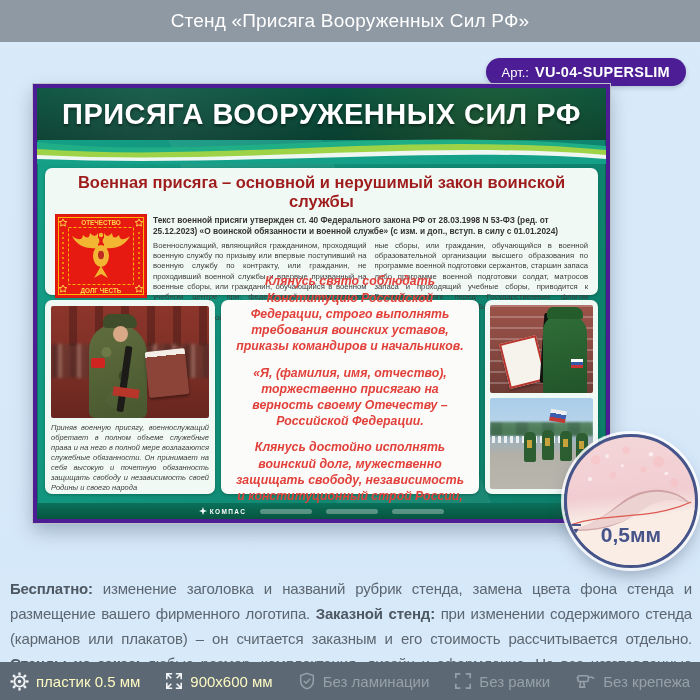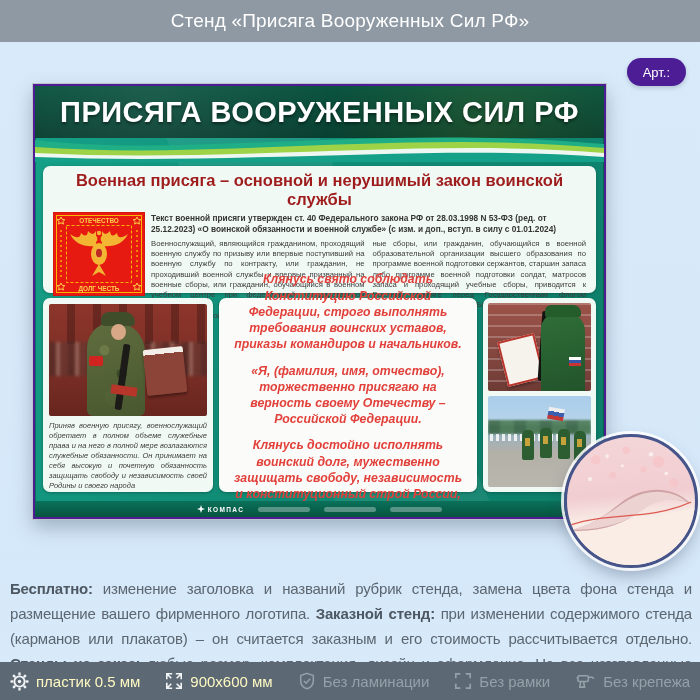--- a/index.html
+++ b/index.html
@@ -18,21 +18,21 @@
   .badge{
     position:absolute;right:14px;top:58px;height:28px;border-radius:15px;
     background:#4c1d95;color:#fff;display:flex;align-items:center;gap:6px;
     padding:0 16px;box-shadow:0 2px 4px rgba(60,75,90,.25);
   }
   .badge .lbl{font-size:13px;}
   .badge .code{font-size:14.5px;font-weight:bold;letter-spacing:.3px;}
   
   .stand{
     position:absolute;left:33px;top:84px;width:569px;height:431px;
-    border:2px solid #4c1d95;background:#22c55e;
+    border:4px solid #4c1d95;background:#22c55e;
     box-shadow:0 0 0 1px #bcc3c9,0 8px 18px rgba(70,90,110,.4);
   }
   .stand-inner{position:absolute;inset:0;overflow:hidden;
     background:linear-gradient(115deg,#15a189 0%,#108a74 55%,#0c7c67 100%);
     box-shadow:inset 0 0 0 1px rgba(0,40,30,.35);
   }
   .stand-inner::before{content:"";position:absolute;inset:0;
     background:linear-gradient(65deg,transparent 40%,rgba(255,255,255,.06) 40%,rgba(255,255,255,.06) 60%,transparent 60%);
   }
   .stand-head{
@@ -148,20 +148,21 @@
 </style>
 </head>
 <body>
 
 <div class="titlebar">
   <span>Стенд «Присяга Вооруженных Сил РФ»</span>
 </div>
 
 <div class="badge">
   <span class="lbl">Арт.:</span>
+  <span class="code">VU-04-SUPERSLIM</span>
 </div>
 
 <div class="stand">
   <div class="stand-inner">
 
     <div class="stand-head">
       <h1>ПРИСЯГА ВООРУЖЕННЫХ СИЛ РФ</h1>
     </div>
 
     <svg class="waves" viewBox="0 0 569 30" preserveAspectRatio="none">
@@ -285,20 +286,29 @@
         <circle cx="88" cy="18" r="2.4"></circle>
         <circle cx="104" cy="38" r="2"></circle>
       <circle cx="58" cy="30" r="1.6"></circle>
         <circle cx="24" cy="44" r="2.2"></circle>
     </g>
     <path d="M0 98 C34 84 70 92 134 74 L134 134 L0 134 Z" fill="#f9ede5"></path>
     <path d="M2 98 C30 92 44 78 60 66 C84 50 112 52 130 70 C110 62 92 64 78 76 C60 92 34 100 2 98 Z" fill="#cfa3a6"></path>
     <path d="M6 97 C32 90 48 76 64 66 C86 53 110 55 126 68 C108 63 94 66 80 76 C62 90 36 98 6 97 Z" fill="#ecd2d0"></path>
     <path d="M4 92 C44 78 86 88 130 68" fill="none" stroke="#de5a50" stroke-width="1.3"></path>
   </svg>
+  <div class="thick-label">
+    <svg width="15" height="26" viewBox="0 0 15 26">
+      <line x1="1" y1="2" x2="14" y2="2" stroke="#46548a" stroke-width="2.2"></line>
+      <path d="M7.5 13 L3.5 6 L11.5 6 Z" fill="#46548a"></path>
+      <path d="M7.5 15 L3.5 22 L11.5 22 Z" fill="#46548a"></path>
+      <line x1="1" y1="25" x2="14" y2="25" stroke="#46548a" stroke-width="2.2"></line>
+    </svg>
+    <span>0,5мм</span>
+  </div>
 </div>
 
 <p class="descr"><b>Бесплатно:</b><span> изменение заголовка и названий рубрик стенда, замена цвета фона стенда и размещение вашего фирменного логотипа. </span><b>Заказной стенд:</b><span> при изменении содержимого стенда (карманов или плакатов) – он считается заказным и его стоимость рассчитывается отдельно. </span><b>Стенды на заказ:</b><span> любые размер, комплектация, дизайн и оформление. На все изготовленные стенды даем 2 года гарантии. Выгодно, эстетично и надежно!</span></p>
 
 <div class="specbar">
   <div class="spec hl">
     <svg width="19" height="19" viewBox="0 0 20 20">
       <circle cx="10" cy="10" r="5.4" fill="none" stroke="#f3f6f8" stroke-width="2"></circle>
       <circle cx="10" cy="10" r="1.8" fill="#f3f6f8"></circle>
       <g stroke="#f3f6f8" stroke-width="2.4">

